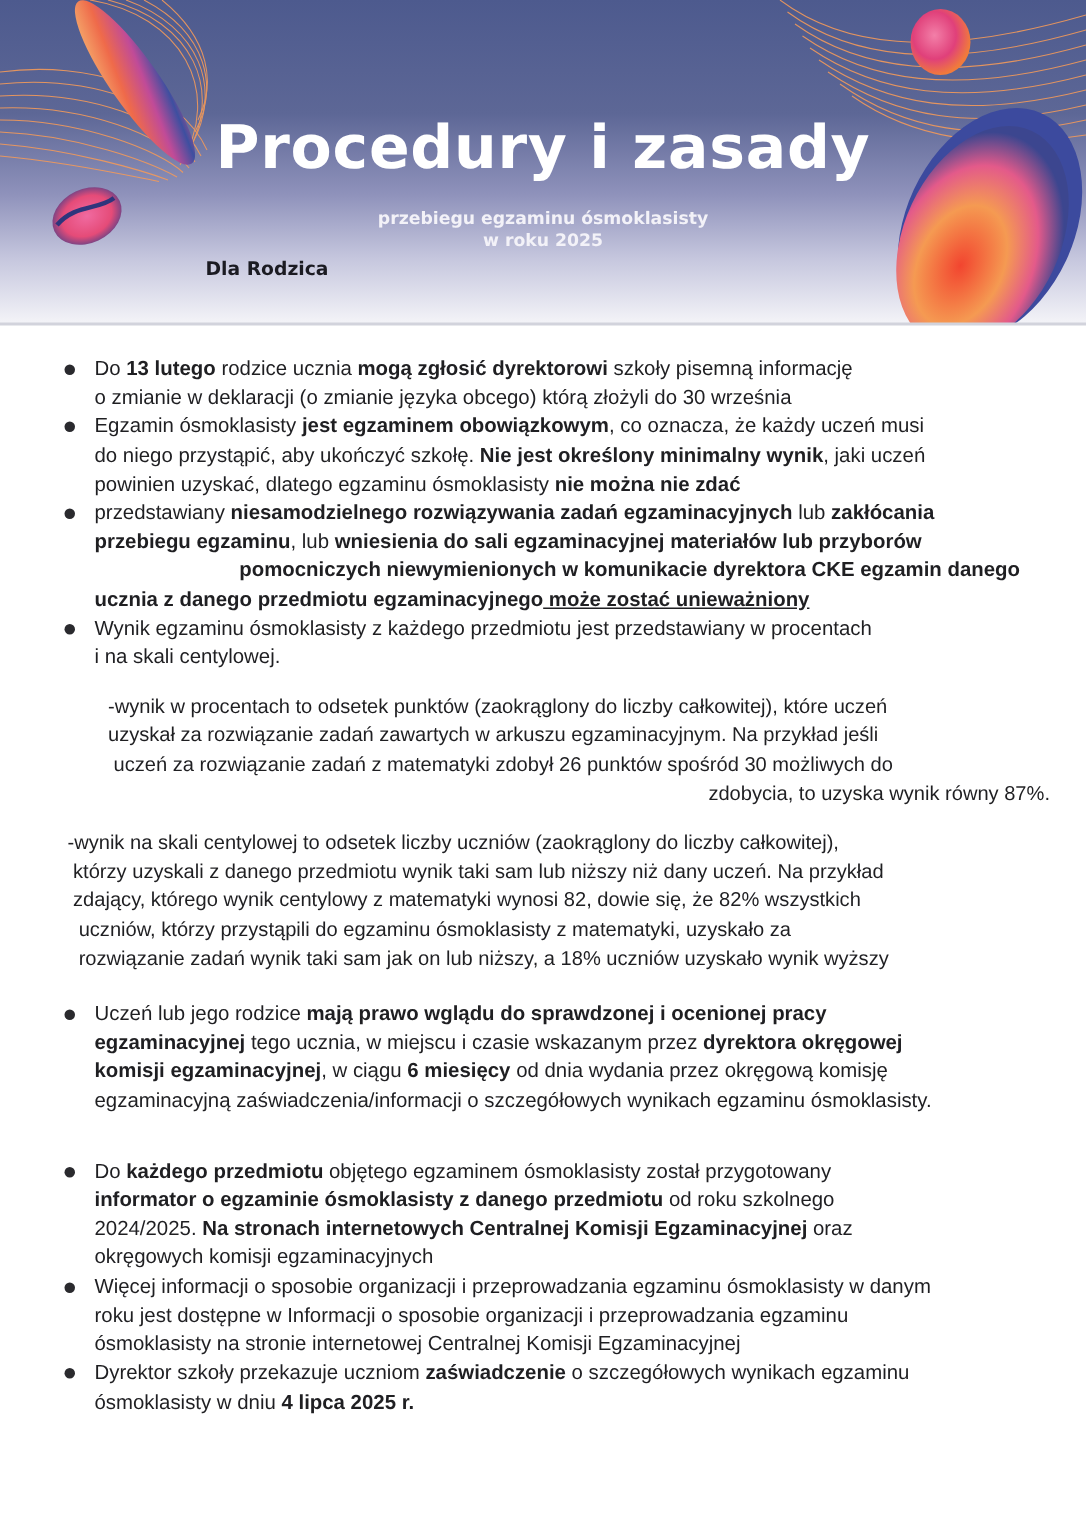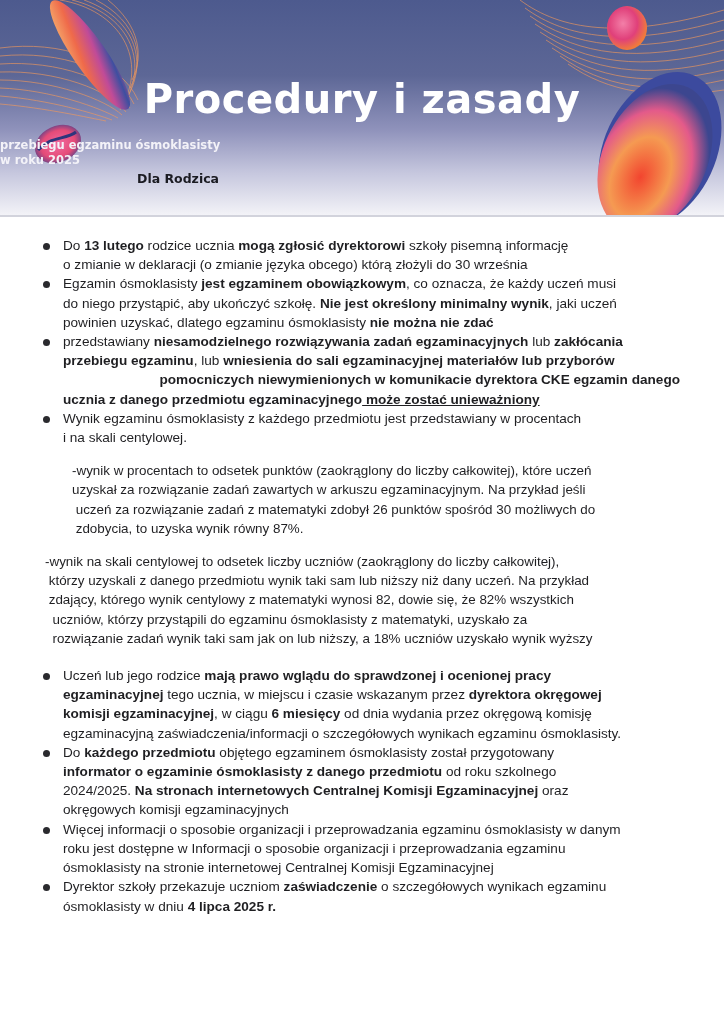--- a/index.html
+++ b/index.html
@@ -13,21 +13,21 @@
   }
   .header-divider { position: absolute; left: 0; top: 215px; width: 724px; height: 2px; background: #d2d3dc; }
   .header svg.art { position: absolute; left: 0; top: 0; }
 
   .title {
     position: absolute; left: 0; width: 724px; top: 76px; text-align: center;
     font-family: "DejaVu Sans", sans-serif; font-weight: bold; font-size: 40px; color: #ffffff;
     letter-spacing: 0.5px;
   }
   .subtitle {
-    position: absolute; left: 0; width: 724px; top: 138px; text-align: left;
+    position: absolute; left: 0; width: 724px; top: 138px; text-align: center;
     font-family: "DejaVu Sans", sans-serif; font-weight: bold; font-size: 11.5px; color: #f3f2f8;
     line-height: 15px;
   }
   .audience {
     position: absolute; left: 137px; top: 171px;
     font-family: "DejaVu Sans", sans-serif; font-weight: bold; font-size: 12.5px; color: #1b1b22;
   }
 
   .content { position: absolute; left: 0; top: 236px; width: 700px; }
   .bullet-list { list-style: none; }
@@ -156,41 +156,41 @@
         <span class="dot"></span>
         <span style="display: block; white-space: nowrap;"><span>Wynik egzaminu ósmoklasisty z każdego przedmiotu jest przedstawiany w procentach</span></span>
         <span style="display: block; white-space: nowrap;"><span>i na skali centylowej.</span></span>
       </li>
     </ul>
   <div id="subs">
       <div class="sub" style="padding-left: 72px; margin-top: 14px;">
         <span class="sub-line" style="white-space: pre;">-wynik w procentach to odsetek punktów (zaokrąglony do liczby całkowitej), które uczeń</span>
         <span class="sub-line" style="white-space: pre;">uzyskał za rozwiązanie zadań zawartych w arkuszu egzaminacyjnym. Na przykład jeśli</span>
         <span class="sub-line" style="white-space: pre;"> uczeń za rozwiązanie zadań z matematyki zdobył 26 punktów spośród 30 możliwych do</span>
-        <span class="sub-line" style="white-space: pre;"> zdobycia, to uzyska wynik równy 87%.</span>
+        <span class="sub-line" style="white-space: pre; text-align: right;"> zdobycia, to uzyska wynik równy 87%.</span>
       </div>
       <div class="sub" style="padding-left: 45px; margin-top: 14px;">
         <span class="sub-line" style="white-space: pre;">-wynik na skali centylowej to odsetek liczby uczniów (zaokrąglony do liczby całkowitej),</span>
         <span class="sub-line" style="white-space: pre;"> którzy uzyskali z danego przedmiotu wynik taki sam lub niższy niż dany uczeń. Na przykład</span>
         <span class="sub-line" style="white-space: pre;"> zdający, którego wynik centylowy z matematyki wynosi 82, dowie się, że 82% wszystkich</span>
         <span class="sub-line" style="white-space: pre;">  uczniów, którzy przystąpili do egzaminu ósmoklasisty z matematyki, uzyskało za</span>
         <span class="sub-line" style="white-space: pre;">  rozwiązanie zadań wynik taki sam jak on lub niższy, a 18% uczniów uzyskało wynik wyższy</span>
       </div>
     </div>
   <ul class="bullet-list" id="list-b" style="margin-top: 18px;">
       <li class="bullet">
         <span class="dot"></span>
         <span style="display: block; white-space: nowrap;"><span>Uczeń lub jego rodzice </span><b>mają prawo wglądu do sprawdzonej i ocenionej pracy</b></span>
         <span style="display: block; white-space: nowrap;"><b>egzaminacyjnej</b><span> tego ucznia, w miejscu i czasie wskazanym przez </span><b>dyrektora okręgowej</b></span>
         <span style="display: block; white-space: nowrap;"><b>komisji egzaminacyjnej</b><span>, w ciągu </span><b>6 miesięcy</b><span> od dnia wydania przez okręgową komisję</span></span>
         <span style="display: block; white-space: nowrap;"><span>egzaminacyjną zaświadczenia/informacji o szczegółowych wynikach egzaminu ósmoklasisty.</span></span>
       </li>
       <li class="bullet">
         <span class="dot"></span>
-        <span style="display: block; white-space: nowrap;"><span>Do </span><b>każdego przedmiotu</b><span> objętego egzaminem ósmoklasisty został przygotowany</span></span>
+        <span style="display: block; white-space: nowrap; margin-top: 28px;"><span>Do </span><b>każdego przedmiotu</b><span> objętego egzaminem ósmoklasisty został przygotowany</span></span>
         <span style="display: block; white-space: nowrap;"><b>informator o egzaminie ósmoklasisty z danego przedmiotu</b><span> od roku szkolnego</span></span>
         <span style="display: block; white-space: nowrap;"><span>2024/2025. </span><b>Na stronach internetowych Centralnej Komisji Egzaminacyjnej</b><span> oraz</span></span>
         <span style="display: block; white-space: nowrap;"><span>okręgowych komisji egzaminacyjnych</span></span>
       </li>
       <li class="bullet">
         <span class="dot"></span>
         <span style="display: block; white-space: nowrap;"><span>Więcej informacji o sposobie organizacji i przeprowadzania egzaminu ósmoklasisty w danym</span></span>
         <span style="display: block; white-space: nowrap;"><span>roku jest dostępne w Informacji o sposobie organizacji i przeprowadzania egzaminu</span></span>
         <span style="display: block; white-space: nowrap;"><span>ósmoklasisty na stronie internetowej Centralnej Komisji Egzaminacyjnej</span></span>
       </li>

